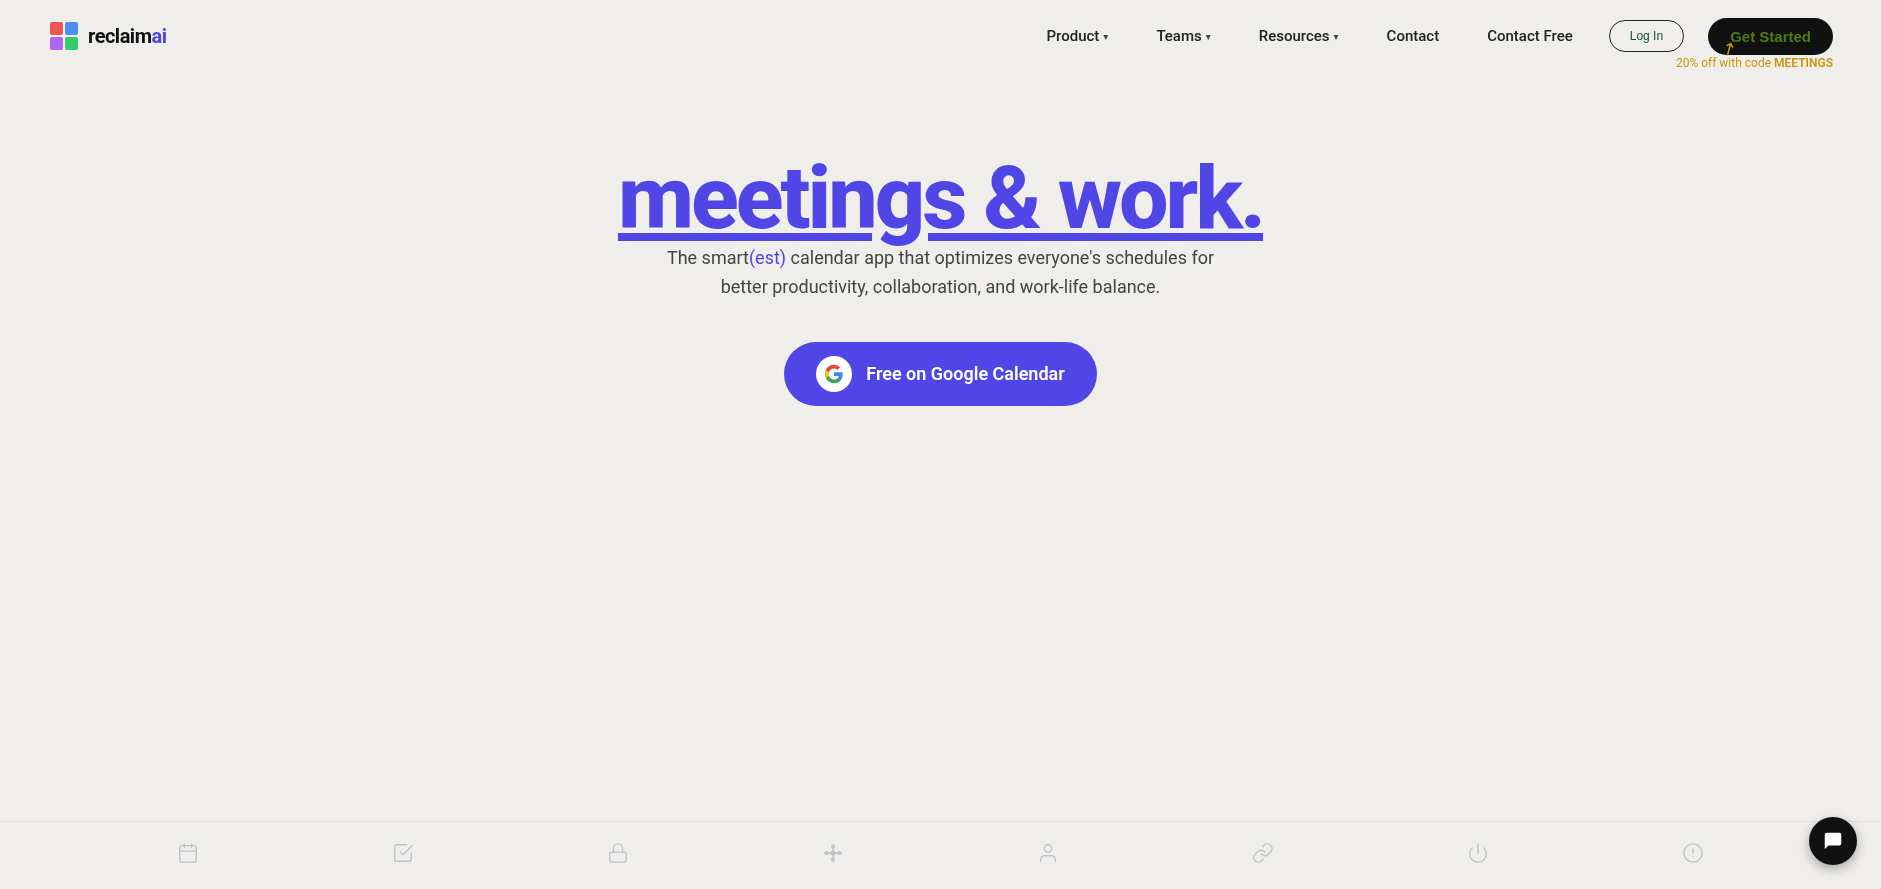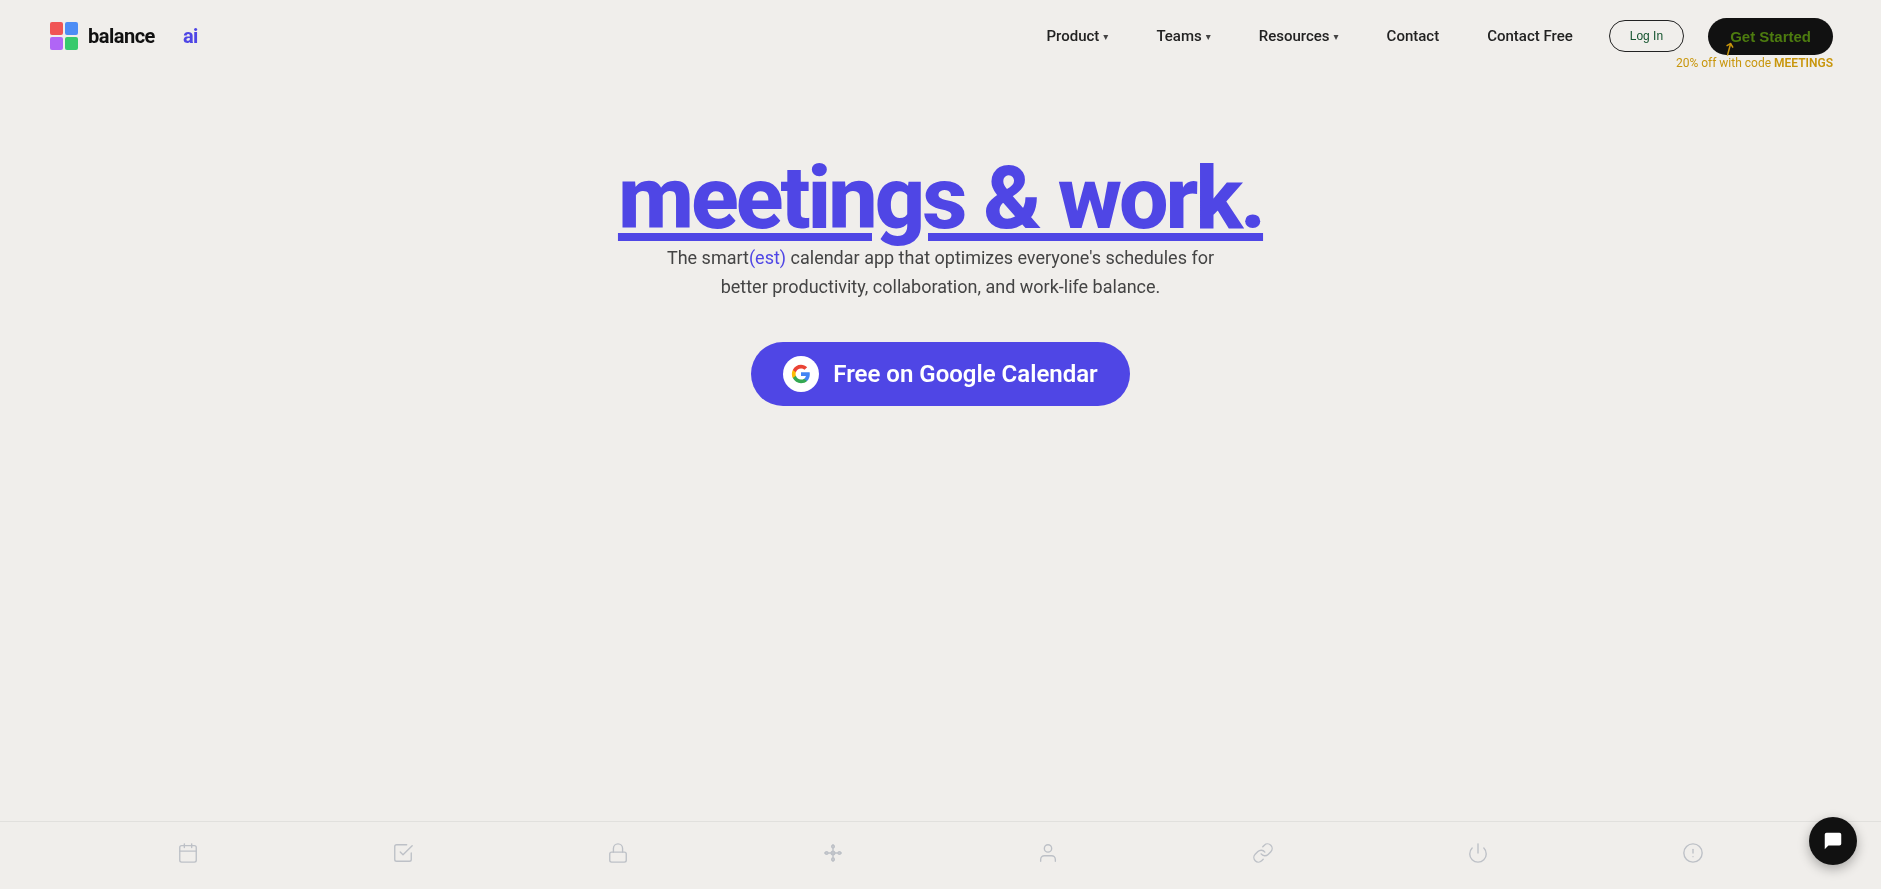--- a/index.html
+++ b/index.html
@@ -172,21 +172,21 @@
       height: 36px;
       background: #fff;
       border-radius: 50%;
       display: flex;
       align-items: center;
       justify-content: center;
       flex-shrink: 0;
     }
 
     .hero-cta-text {
-      font-size: 24px;
+      font-size: 18px;
       font-weight: 600;
       color: #fff;
     }
 
     
     .bottom-icons {
       position: absolute;
       bottom: 0;
       left: 0;
       right: 0;
@@ -233,21 +233,21 @@
   <nav class="navbar">
 
     <div class="logo-area">
       <svg class="logo-icon" viewBox="0 0 32 32" fill="none" xmlns="http://www.w3.org/2000/svg">
         <rect x="2" y="2" width="13" height="13" rx="2" fill="#ef4444" opacity="0.9"></rect>
         <rect x="17" y="2" width="13" height="13" rx="2" fill="#3b82f6" opacity="0.9"></rect>
         <rect x="2" y="17" width="13" height="13" rx="2" fill="#a855f7" opacity="0.9"></rect>
         <rect x="17" y="17" width="13" height="13" rx="2" fill="#22c55e" opacity="0.9"></rect>
       </svg>
       <span class="logo-text">
-        <span>balance</span><span style="color:#4f46e5;margin-left:28px;">ai</span>
+        <span>reclaim</span><span style="color:#4f46e5;">ai</span>
       </span>
     </div>
 
     <div class="nav-links">
       <div class="nav-item">
         <span>Product</span>
         <span class="chevron">▾</span>
       </div>
       <div class="nav-item">
         <span>Teams</span>

